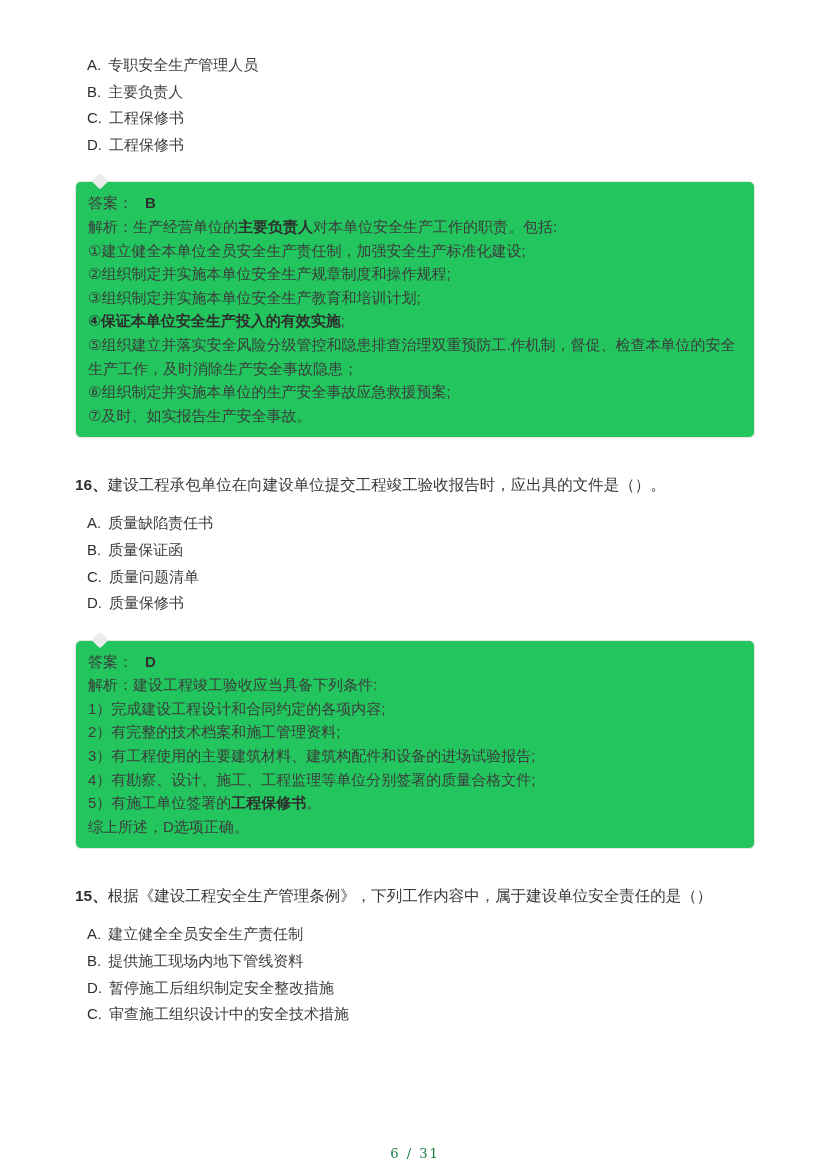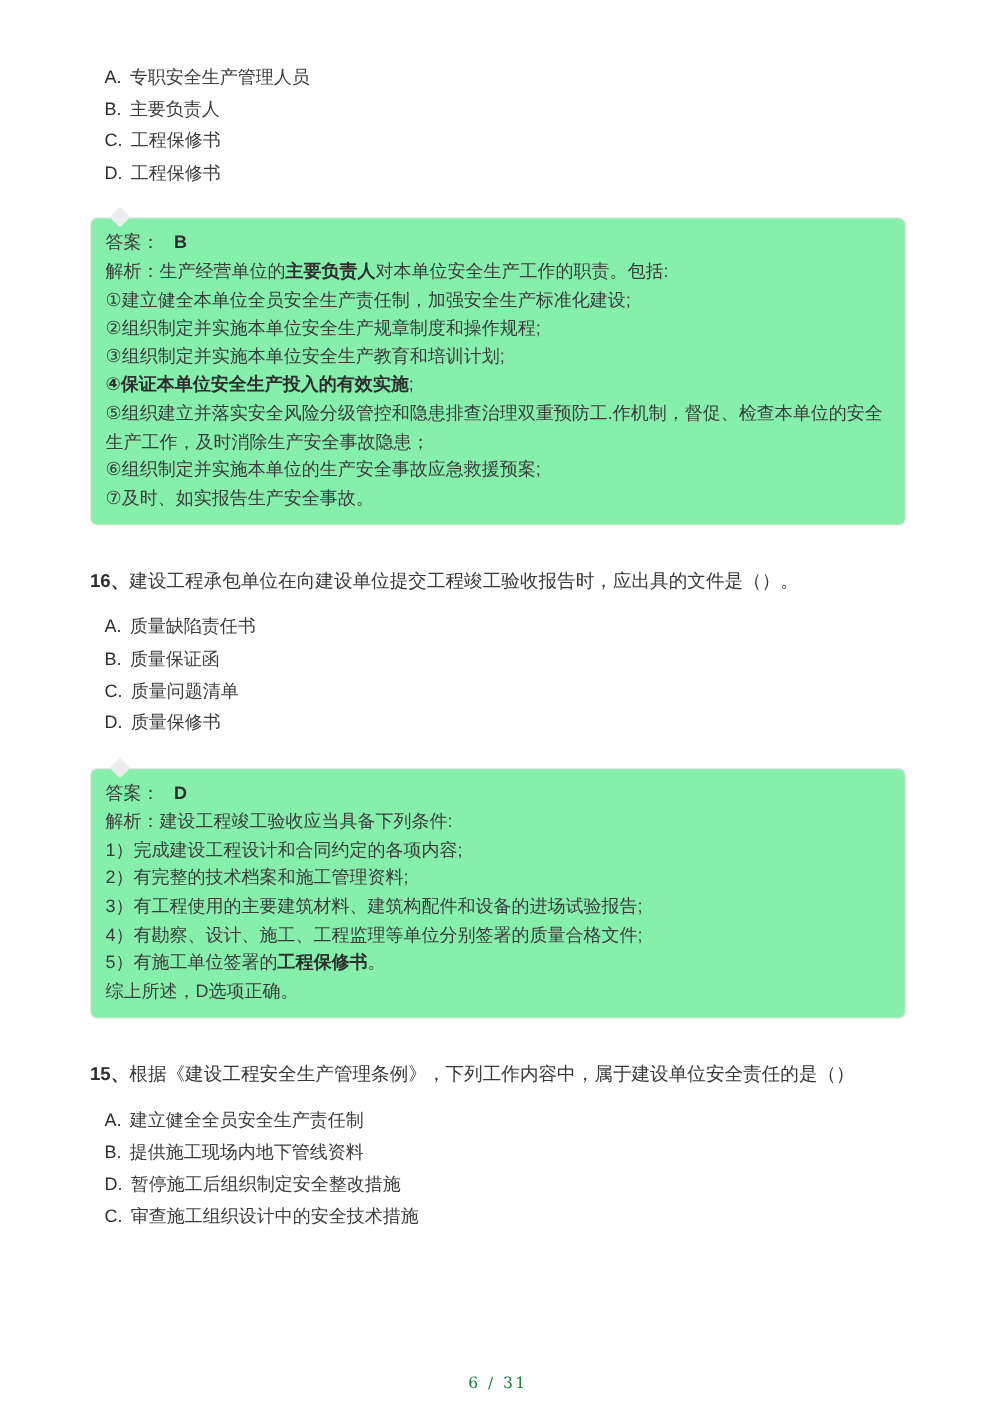--- a/index.html
+++ b/index.html
@@ -39,21 +39,21 @@
     font-weight: 400;
     line-height: 27px;
   }
 
   
   .answer-box {
     position: relative;
     margin-top: 23px;
     border: 1px solid #e6e6e6;
     border-radius: 6px;
-    background: #86efac;
+    background: #22c55e;
     padding: 9px 12px 10px 12px;
     font-size: 15px;
     line-height: 23.6px;
   }
   .notch {
     position: absolute;
     top: -7px;
     left: 18px;
     width: 12px;
     height: 12px;

